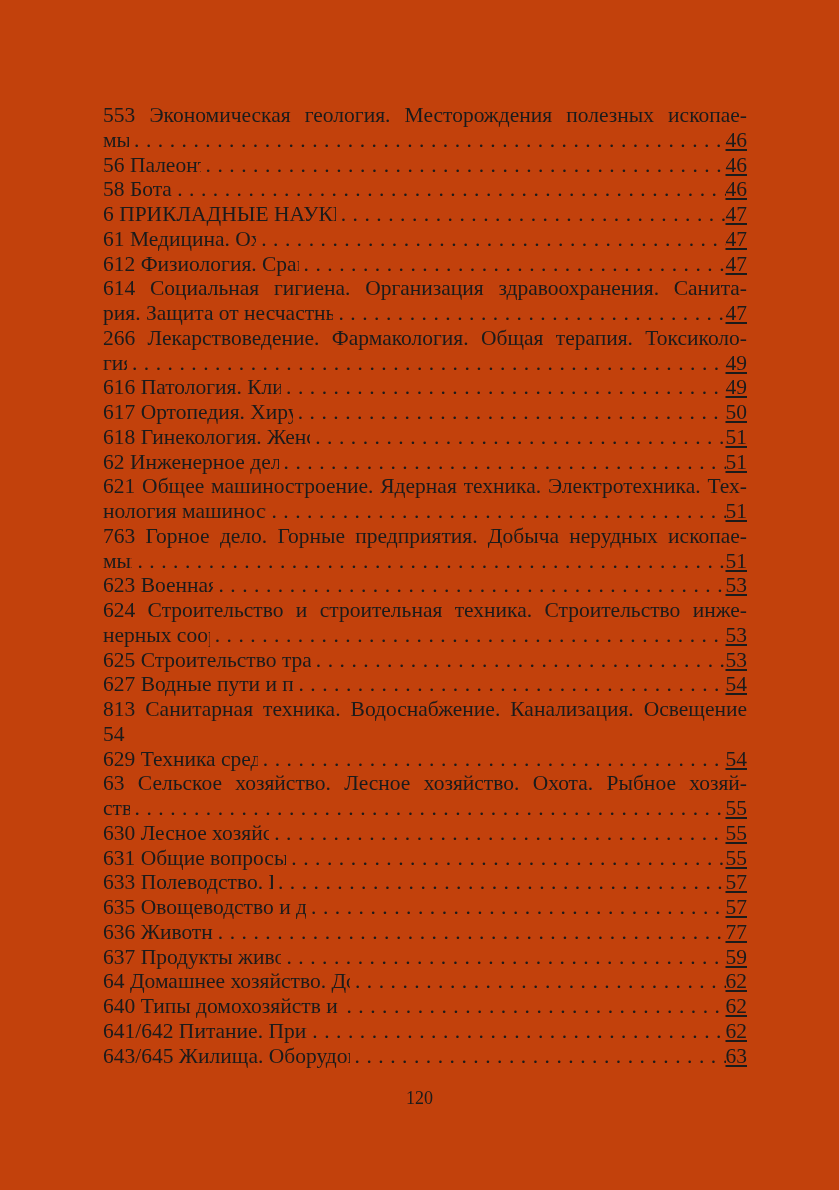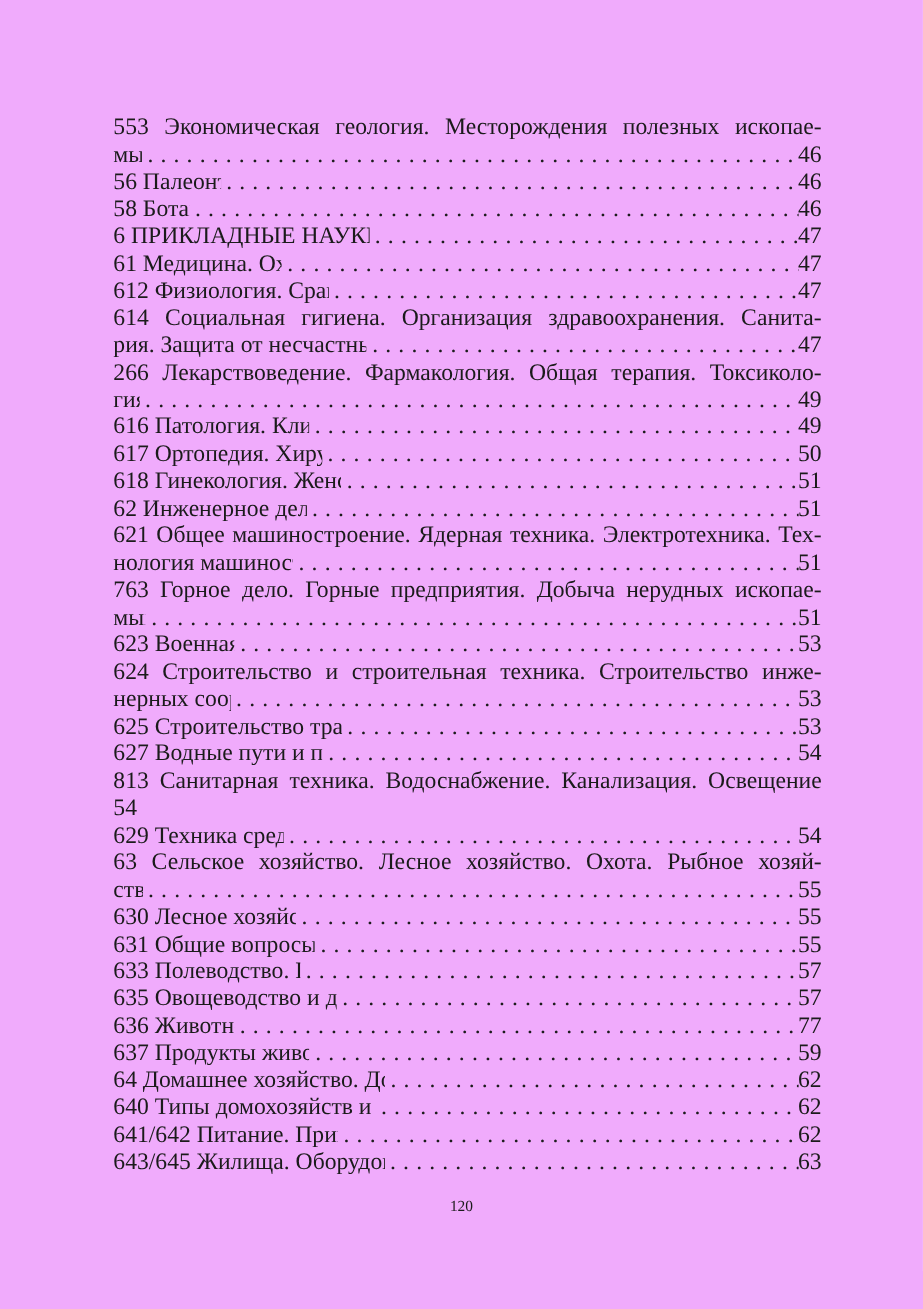--- a/index.html
+++ b/index.html
@@ -11,21 +11,21 @@
     height: 1190px;
     position: relative;
     background: #ffffff;
     font-family: "Liberation Serif", "DejaVu Serif", serif;
     color: #1b1b1b;
     overflow: hidden;
   }
   .scan-page {
     position: absolute;
     inset: 0;
-    background: #f0abfc;
+    background: #c2410c;
   }
   .toc {
     position: absolute;
     left: 103px;
     top: 103px;
     width: 644px;
     font-size: 21.5px;
     line-height: 24.75px;
   }
   .row {
@@ -56,28 +56,29 @@
     padding-left: 5px;
     padding-right: 3px;
     letter-spacing: 6.5px;
   }
   .leader::after {
     content: "..........................................................................";
   }
   .pnum {
     flex: 0 0 auto;
     white-space: nowrap;
+    text-decoration: underline;
   }
   .footer {
     position: absolute;
     top: 1086px;
     left: 0;
     width: 839px;
     text-align: center;
-    font-size: 14px;
+    font-size: 18px;
     line-height: 24px;
   }
 </style>
 </head>
 <body>
 
 <div class="scan-page">
   <div class="toc">
       <div class="row justify"><span class="t">553 Экономическая геология. Месторождения полезных ископае-</span></div>
       <div class="row">

